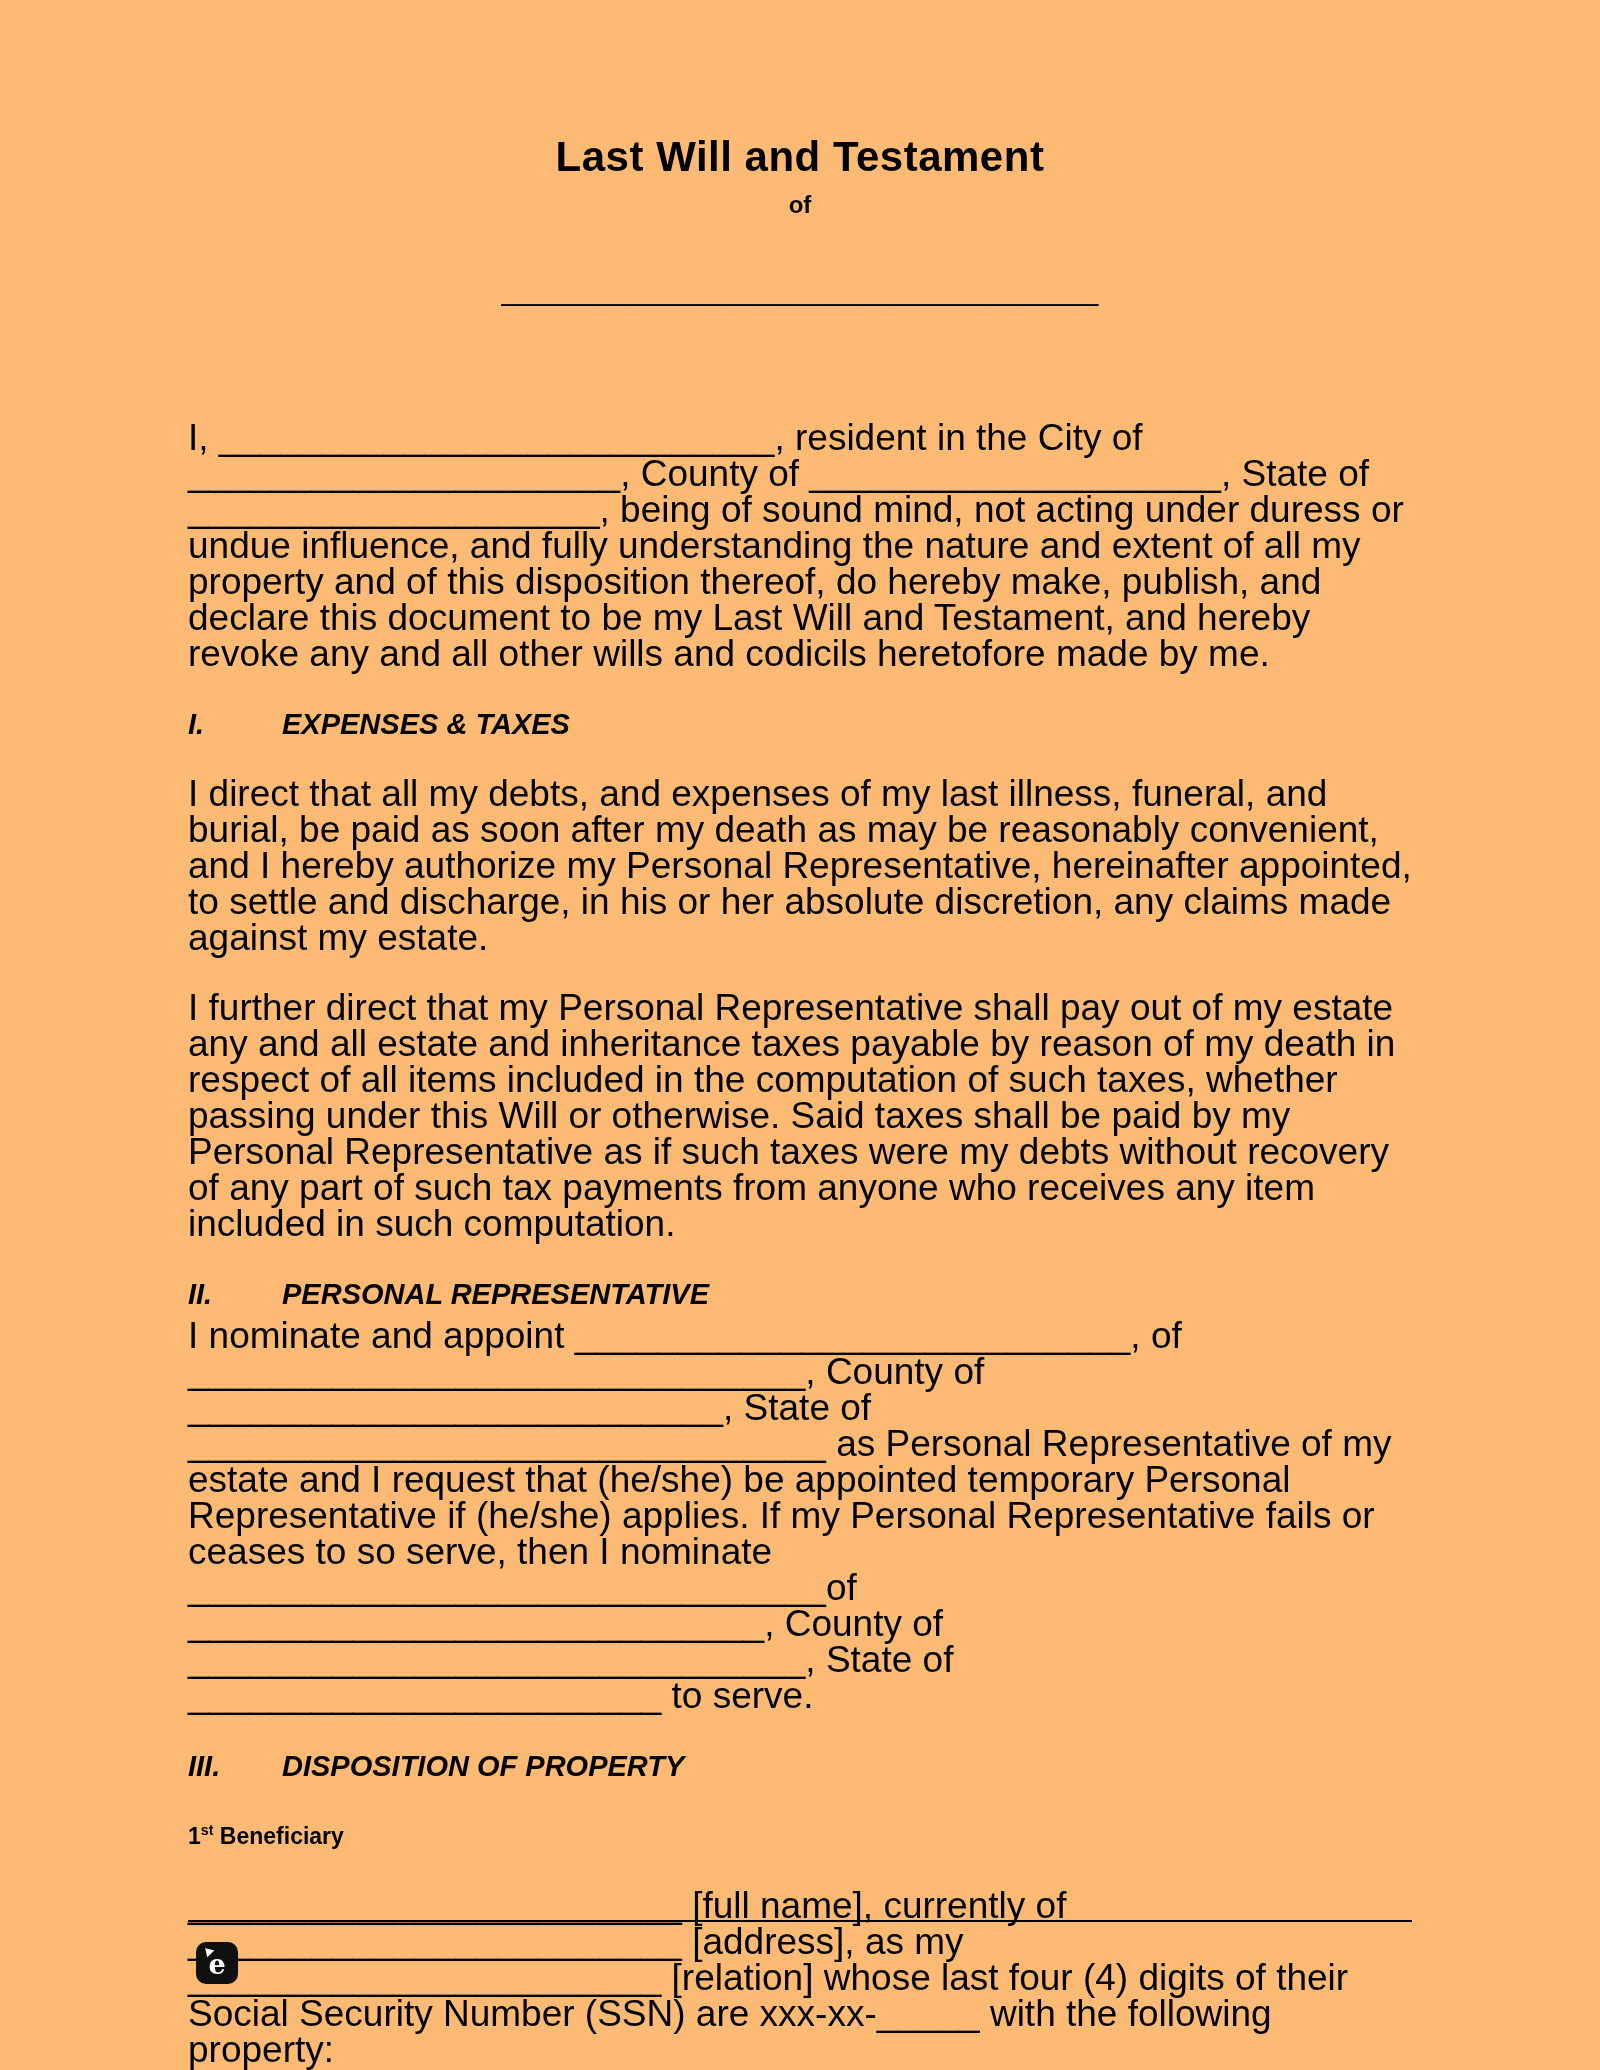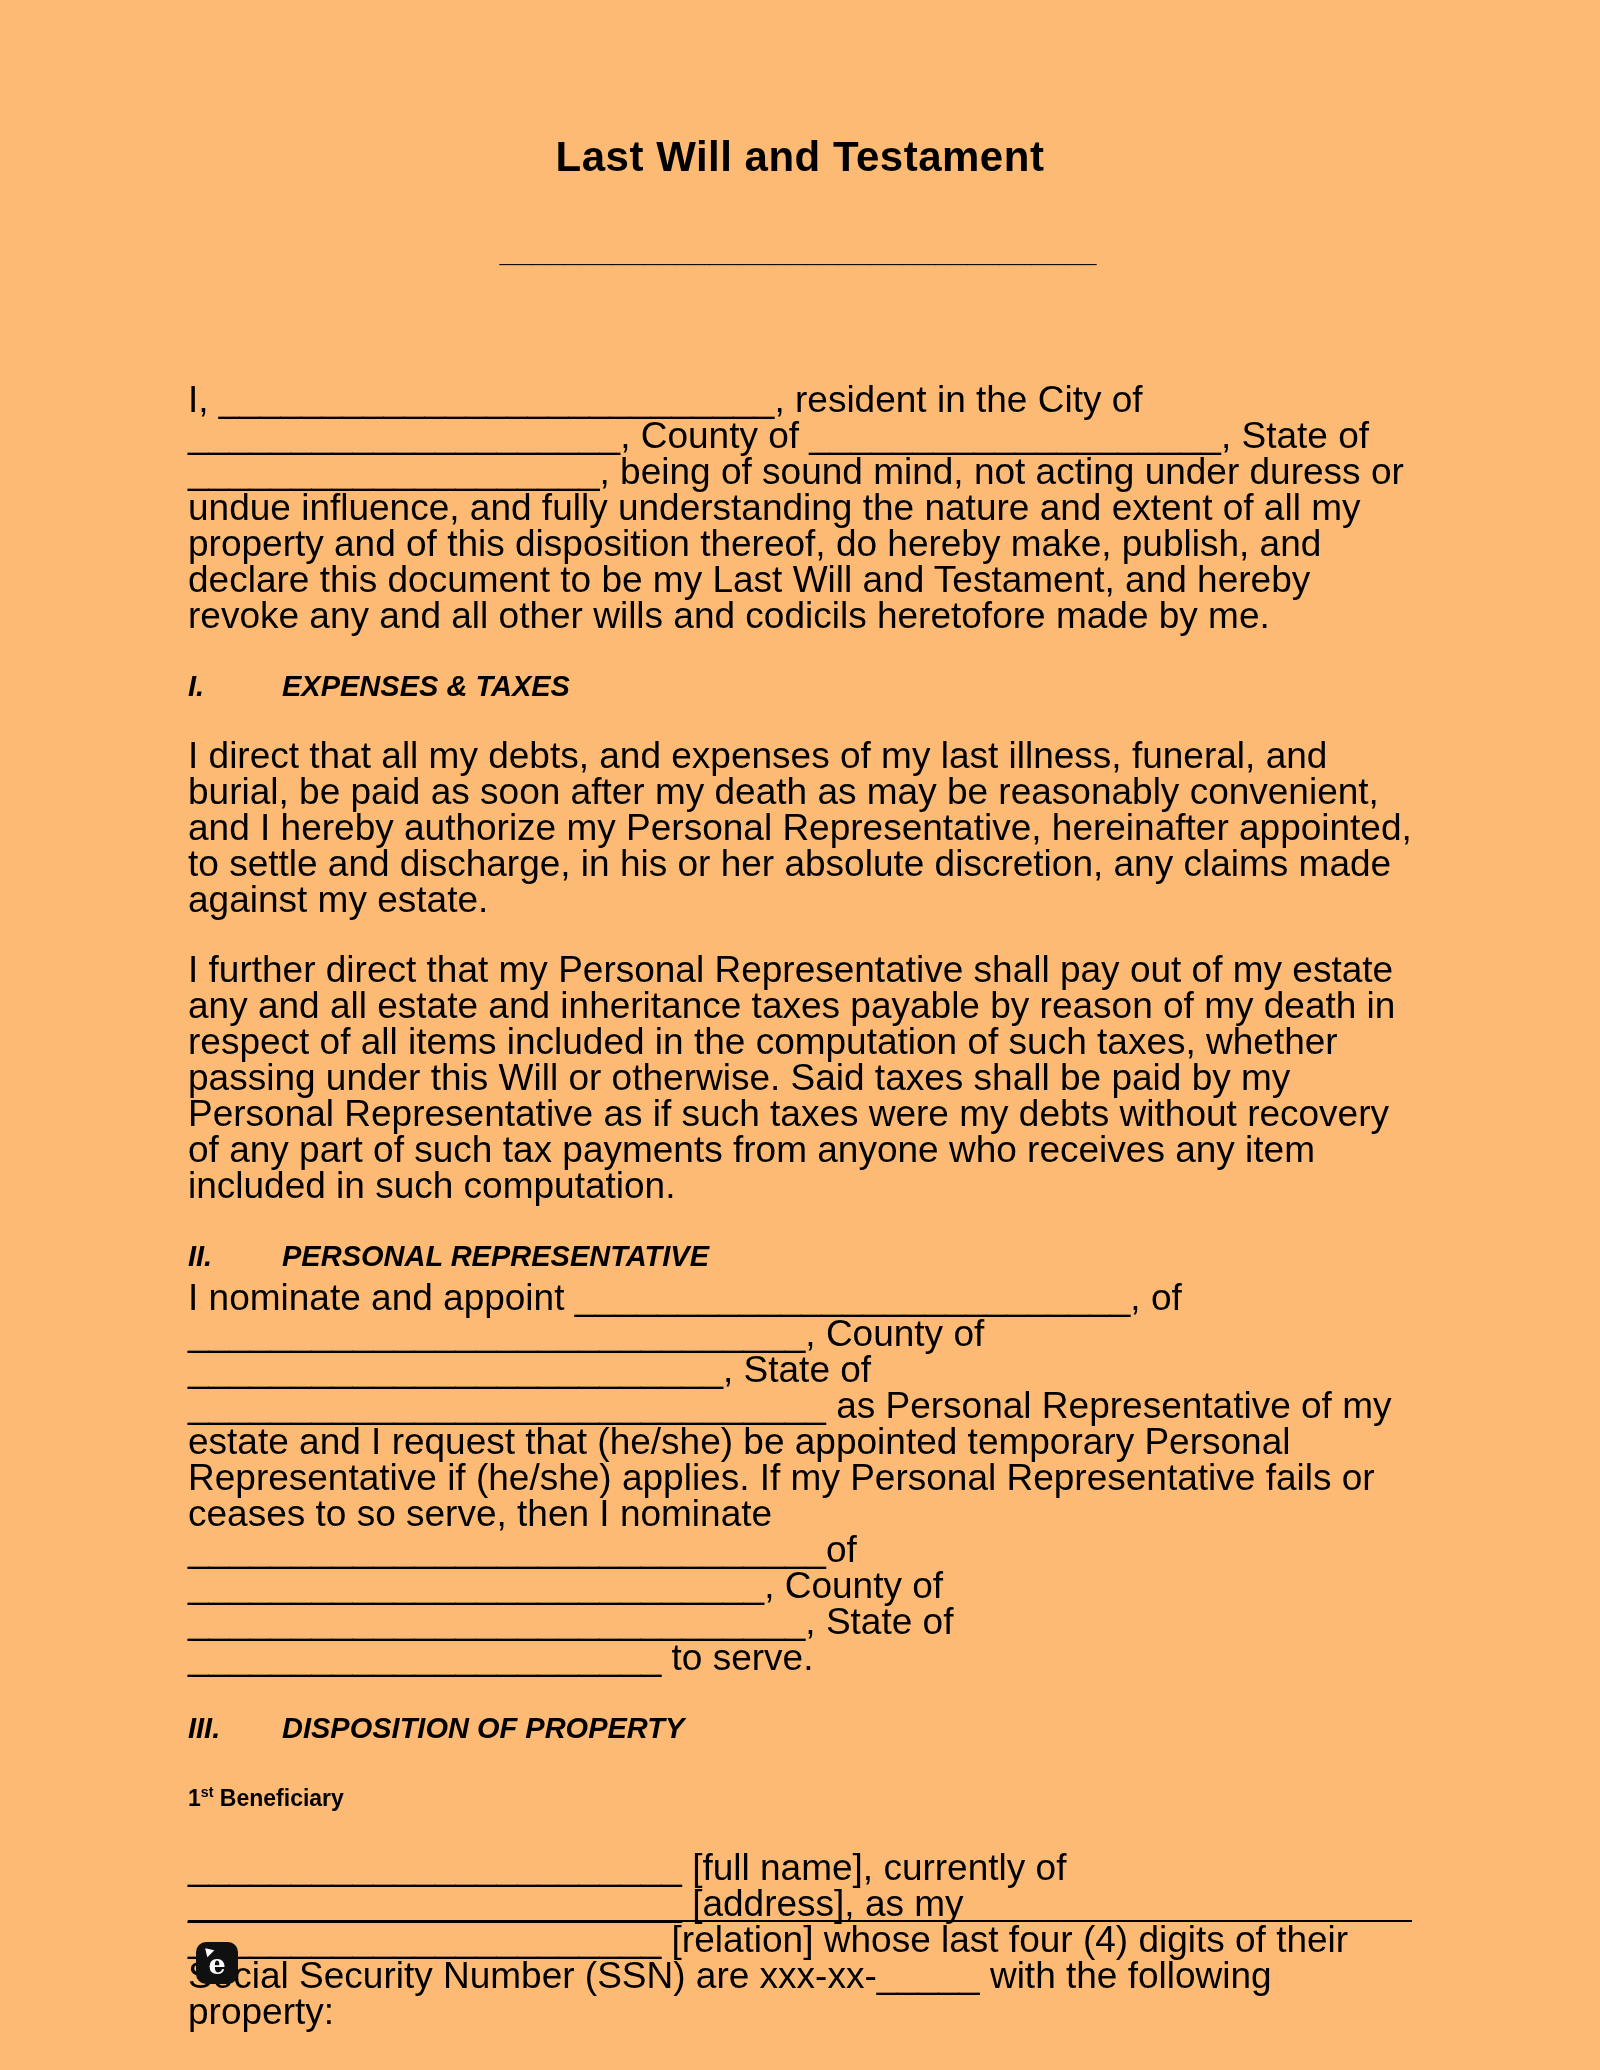--- a/index.html
+++ b/index.html
@@ -36,21 +36,20 @@
       font-size: 24px;
       line-height: 30px;
       margin-top: 8px;
     }
     .name-line {
       text-align: center;
       font-size: 29px;
       line-height: 36px;
       margin-top: 52px;
       white-space: nowrap;
-      font-style: italic;
     }
     .para {
       font-size: 37px;
       line-height: 36px;
       margin: 34px 0 0 0;
     }
     .para.opening {
       margin-top: 112px;
     }
     .para.tight {
@@ -117,20 +116,21 @@
       top: 1px;
     }
   </style>
 </head>
 <body>
 
 <div class="page">
   <div class="content">
 
     <h1 class="title">Last Will and Testament</h1>
+    <div class="subtitle">of</div>
     <div class="name-line">_____________________________________</div>
 
     <p class="para opening">I, ___________________________, resident in the City of _____________________, County of ____________________, State of ____________________, being of sound mind, not acting under duress or undue influence, and fully understanding the nature and extent of all my property and of this disposition thereof, do hereby make, publish, and declare this document to be my Last Will and Testament, and hereby revoke any and all other wills and codicils heretofore made by me.</p>
 
     <div class="sec-heading">
       <span class="sec-num">I.</span><span class="sec-title">EXPENSES &amp; TAXES</span>
     </div>
     <p class="para">I direct that all my debts, and expenses of my last illness, funeral, and burial, be paid as soon after my death as may be reasonably convenient, and I hereby authorize my Personal Representative, hereinafter appointed, to settle and discharge, in his or her absolute discretion, any claims made against my estate.</p>
     <p class="para">I further direct that my Personal Representative shall pay out of my estate any and all estate and inheritance taxes payable by reason of my death in respect of all items included in the computation of such taxes, whether passing under this Will or otherwise. Said taxes shall be paid by my Personal Representative as if such taxes were my debts without recovery of any part of such tax payments from anyone who receives any item included in such computation.</p>
 

